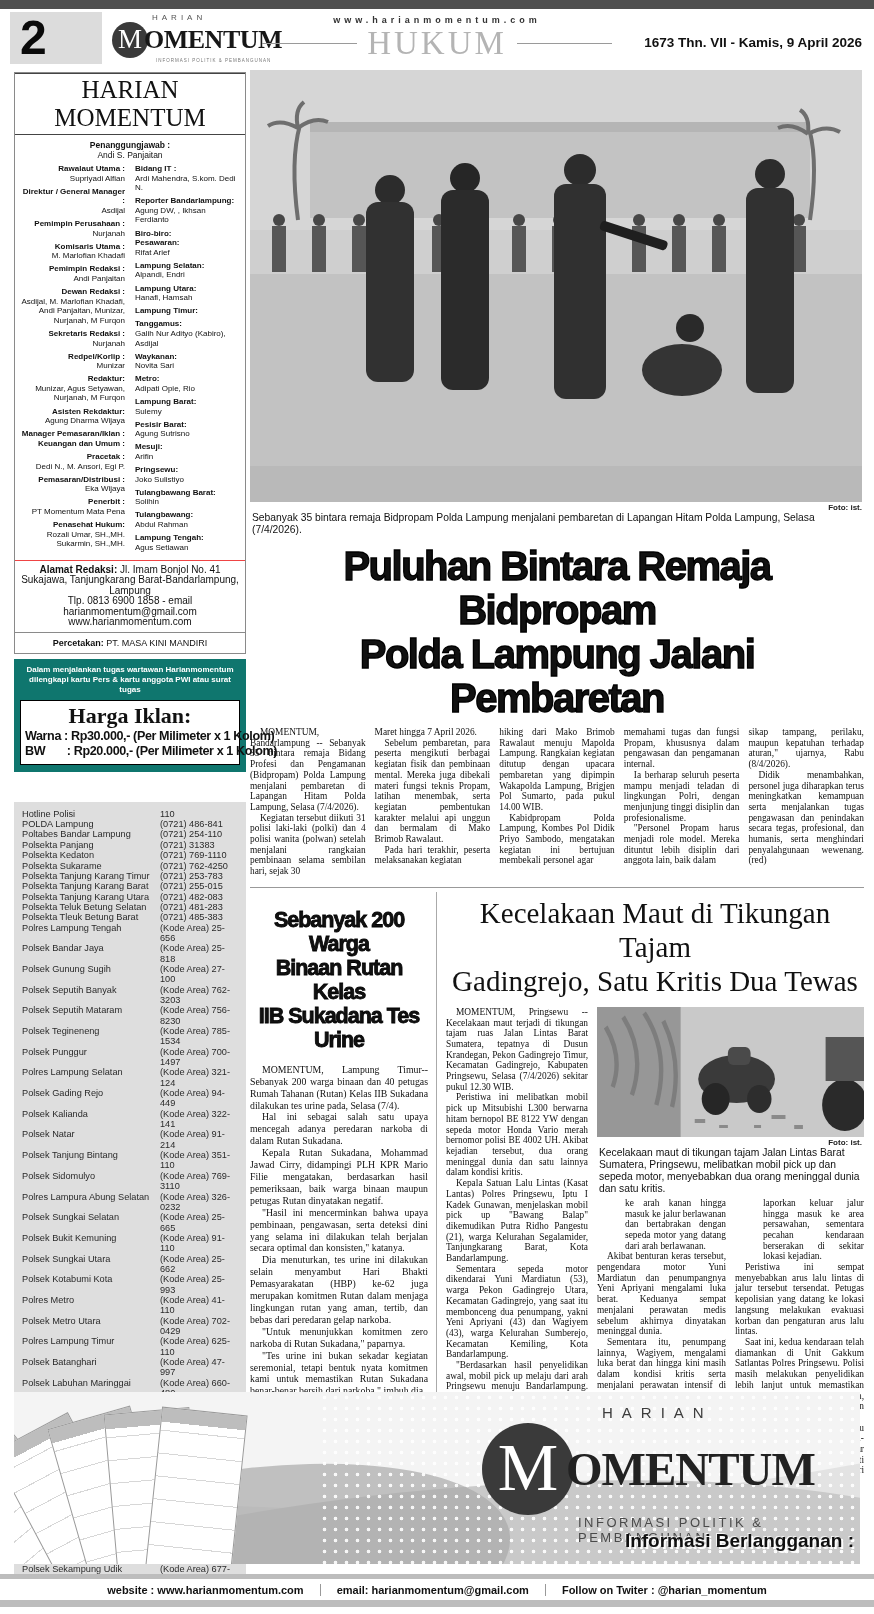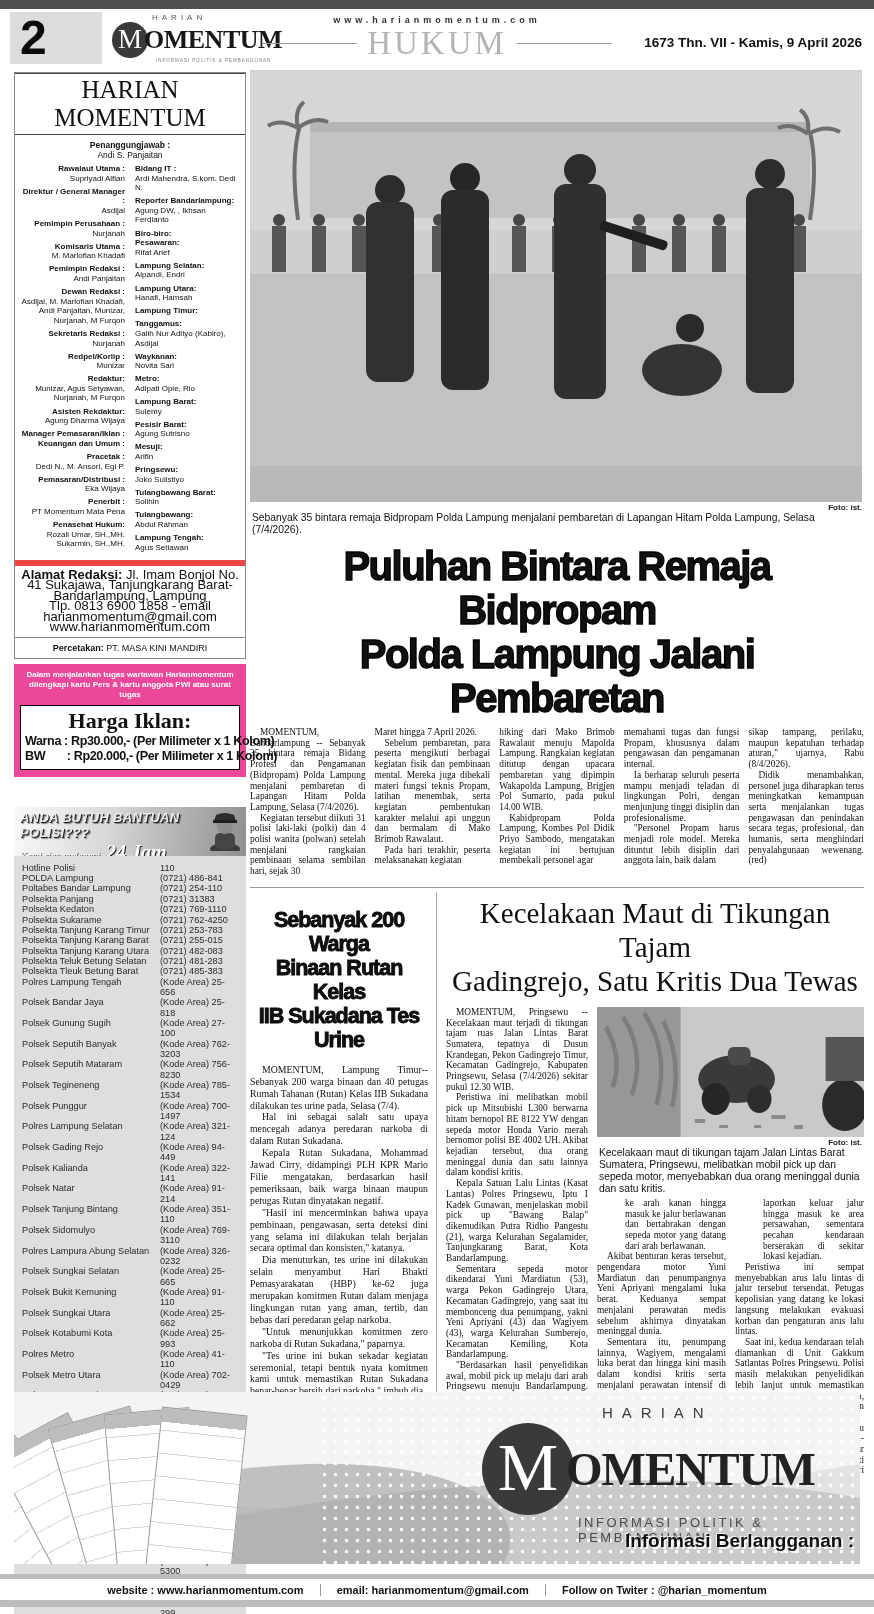--- a/index.html
+++ b/index.html
@@ -30,27 +30,27 @@
            border-bottom:1px solid #444;box-shadow:inset 0 3px 0 -2px #444;}
   .m-top{text-align:center;font-family:"Liberation Sans",sans-serif;font-size:8.5px;line-height:10px;padding:5px 0 2px;}
   .m-top .lbl{font-weight:700;display:block;}
   .m-cols{display:flex;font-family:"Liberation Sans",sans-serif;font-size:8px;line-height:9.6px;padding:2px 5px 4px;}
   .m-col{width:50%;}
   .m-col.left{text-align:right;padding-right:5px;}
   .m-col.right{text-align:left;padding-left:5px;}
   .m-entry{margin-bottom:3.5px;}
   .m-entry .lbl{font-weight:700;display:block;white-space:pre-line;}
   .m-entry .val{display:block;white-space:pre-line;}
-  .m-address{border-top:6px solid #ef4444;font-family:"Liberation Sans",sans-serif;font-size:13px;line-height:10.5px;
+  .m-address{border-top:1px solid #ef4444;font-family:"Liberation Sans",sans-serif;font-size:10px;line-height:10.5px;
              text-align:center;padding:4px 6px;}
   .m-address .lbl{font-weight:700;}
   .m-address .txt{white-space:pre-line;}
   .m-printer{border-top:1px solid #8a8a8a;text-align:center;font-family:"Liberation Sans",sans-serif;font-size:9px;padding:5px 0;}
   .m-printer .lbl{font-weight:700;margin-top:21px;}
-  .notice-box{background:#ec4899;margin-top:5px;padding:6px 6px 7px;}
+  .notice-box{background:#0f766e;margin-top:5px;padding:6px 6px 7px;}
   .notice-text{font-family:"Liberation Sans",sans-serif;font-weight:700;font-size:8px;line-height:10px;color:#fff;text-align:center;}
   .harga{background:#fff;border:1px solid #000;margin-top:5px;padding:2px 4px 5px;}
   .harga-title{font-family:"Liberation Serif",serif;font-weight:700;font-size:22px;text-align:center;}
   .harga-line{font-family:"Liberation Sans",sans-serif;font-weight:700;font-size:12.6px;line-height:15px;letter-spacing:-0.4px;white-space:pre;}
   
   .police{margin-top:30px;}
   .police-header{position:relative;height:46px;padding:3px 6px 0;
      background:linear-gradient(100deg,#fafafa 0%,#d8d8d8 40%,#8f8f8f 100%);overflow:hidden;}
   .police-title{font-family:"Liberation Sans",sans-serif;font-weight:700;font-style:italic;font-size:13px;letter-spacing:0.3px;
      color:#ececec;text-shadow:1px 1px 0 #1e1e1e,2px 2px 1px rgba(0,0,0,.45);}
@@ -305,34 +305,20 @@
     <div class="notice-box">
       <div class="notice-text">Dalam menjalankan tugas wartawan Harianmomentum dilengkapi kartu Pers &amp; kartu anggota PWI atau surat tugas</div>
       <div class="harga">
         <div class="harga-title">Harga Iklan:</div>
         <div class="harga-line">Warna : Rp30.000,- (Per Milimeter x 1 Kolom)</div>
         <div class="harga-line">BW       : Rp20.000,- (Per Milimeter x 1 Kolom)</div>
       </div>
     </div>
 
     <div class="police">
-      <div class="police-header">
-        <div class="police-title">ANDA BUTUH BANTUAN POLISI???</div>
-        <div class="police-sub">
-          <span class="police-script">Kami siap melayani</span>
-          <span class="police-24">24 Jam</span>
-        </div>
-        <svg class="officer" width="34" height="42" viewBox="0 0 34 42">
-          <ellipse cx="17" cy="40" rx="15" ry="6" fill="#3c3c3c"></ellipse>
-          <rect x="7" y="24" width="20" height="16" rx="5" fill="#444"></rect>
-          <circle cx="17" cy="17" r="8" fill="#8c8c8c"></circle>
-          <path d="M6,12 L28,12 L26,6 Q17,2 8,6 Z" fill="#2d2d2d"></path>
-          <rect x="5" y="11" width="24" height="3" fill="#1e1e1e"></rect>
-        </svg>
-      </div>
       <div class="police-list">
 
       <div class="police-row">
           <span class="pname">Hotline Polisi</span>
           <span class="pphone">110</span>
         </div>
           <div class="police-row">
           <span class="pname">POLDA Lampung</span>
           <span class="pphone">(0721) 486-841</span>
         </div>

